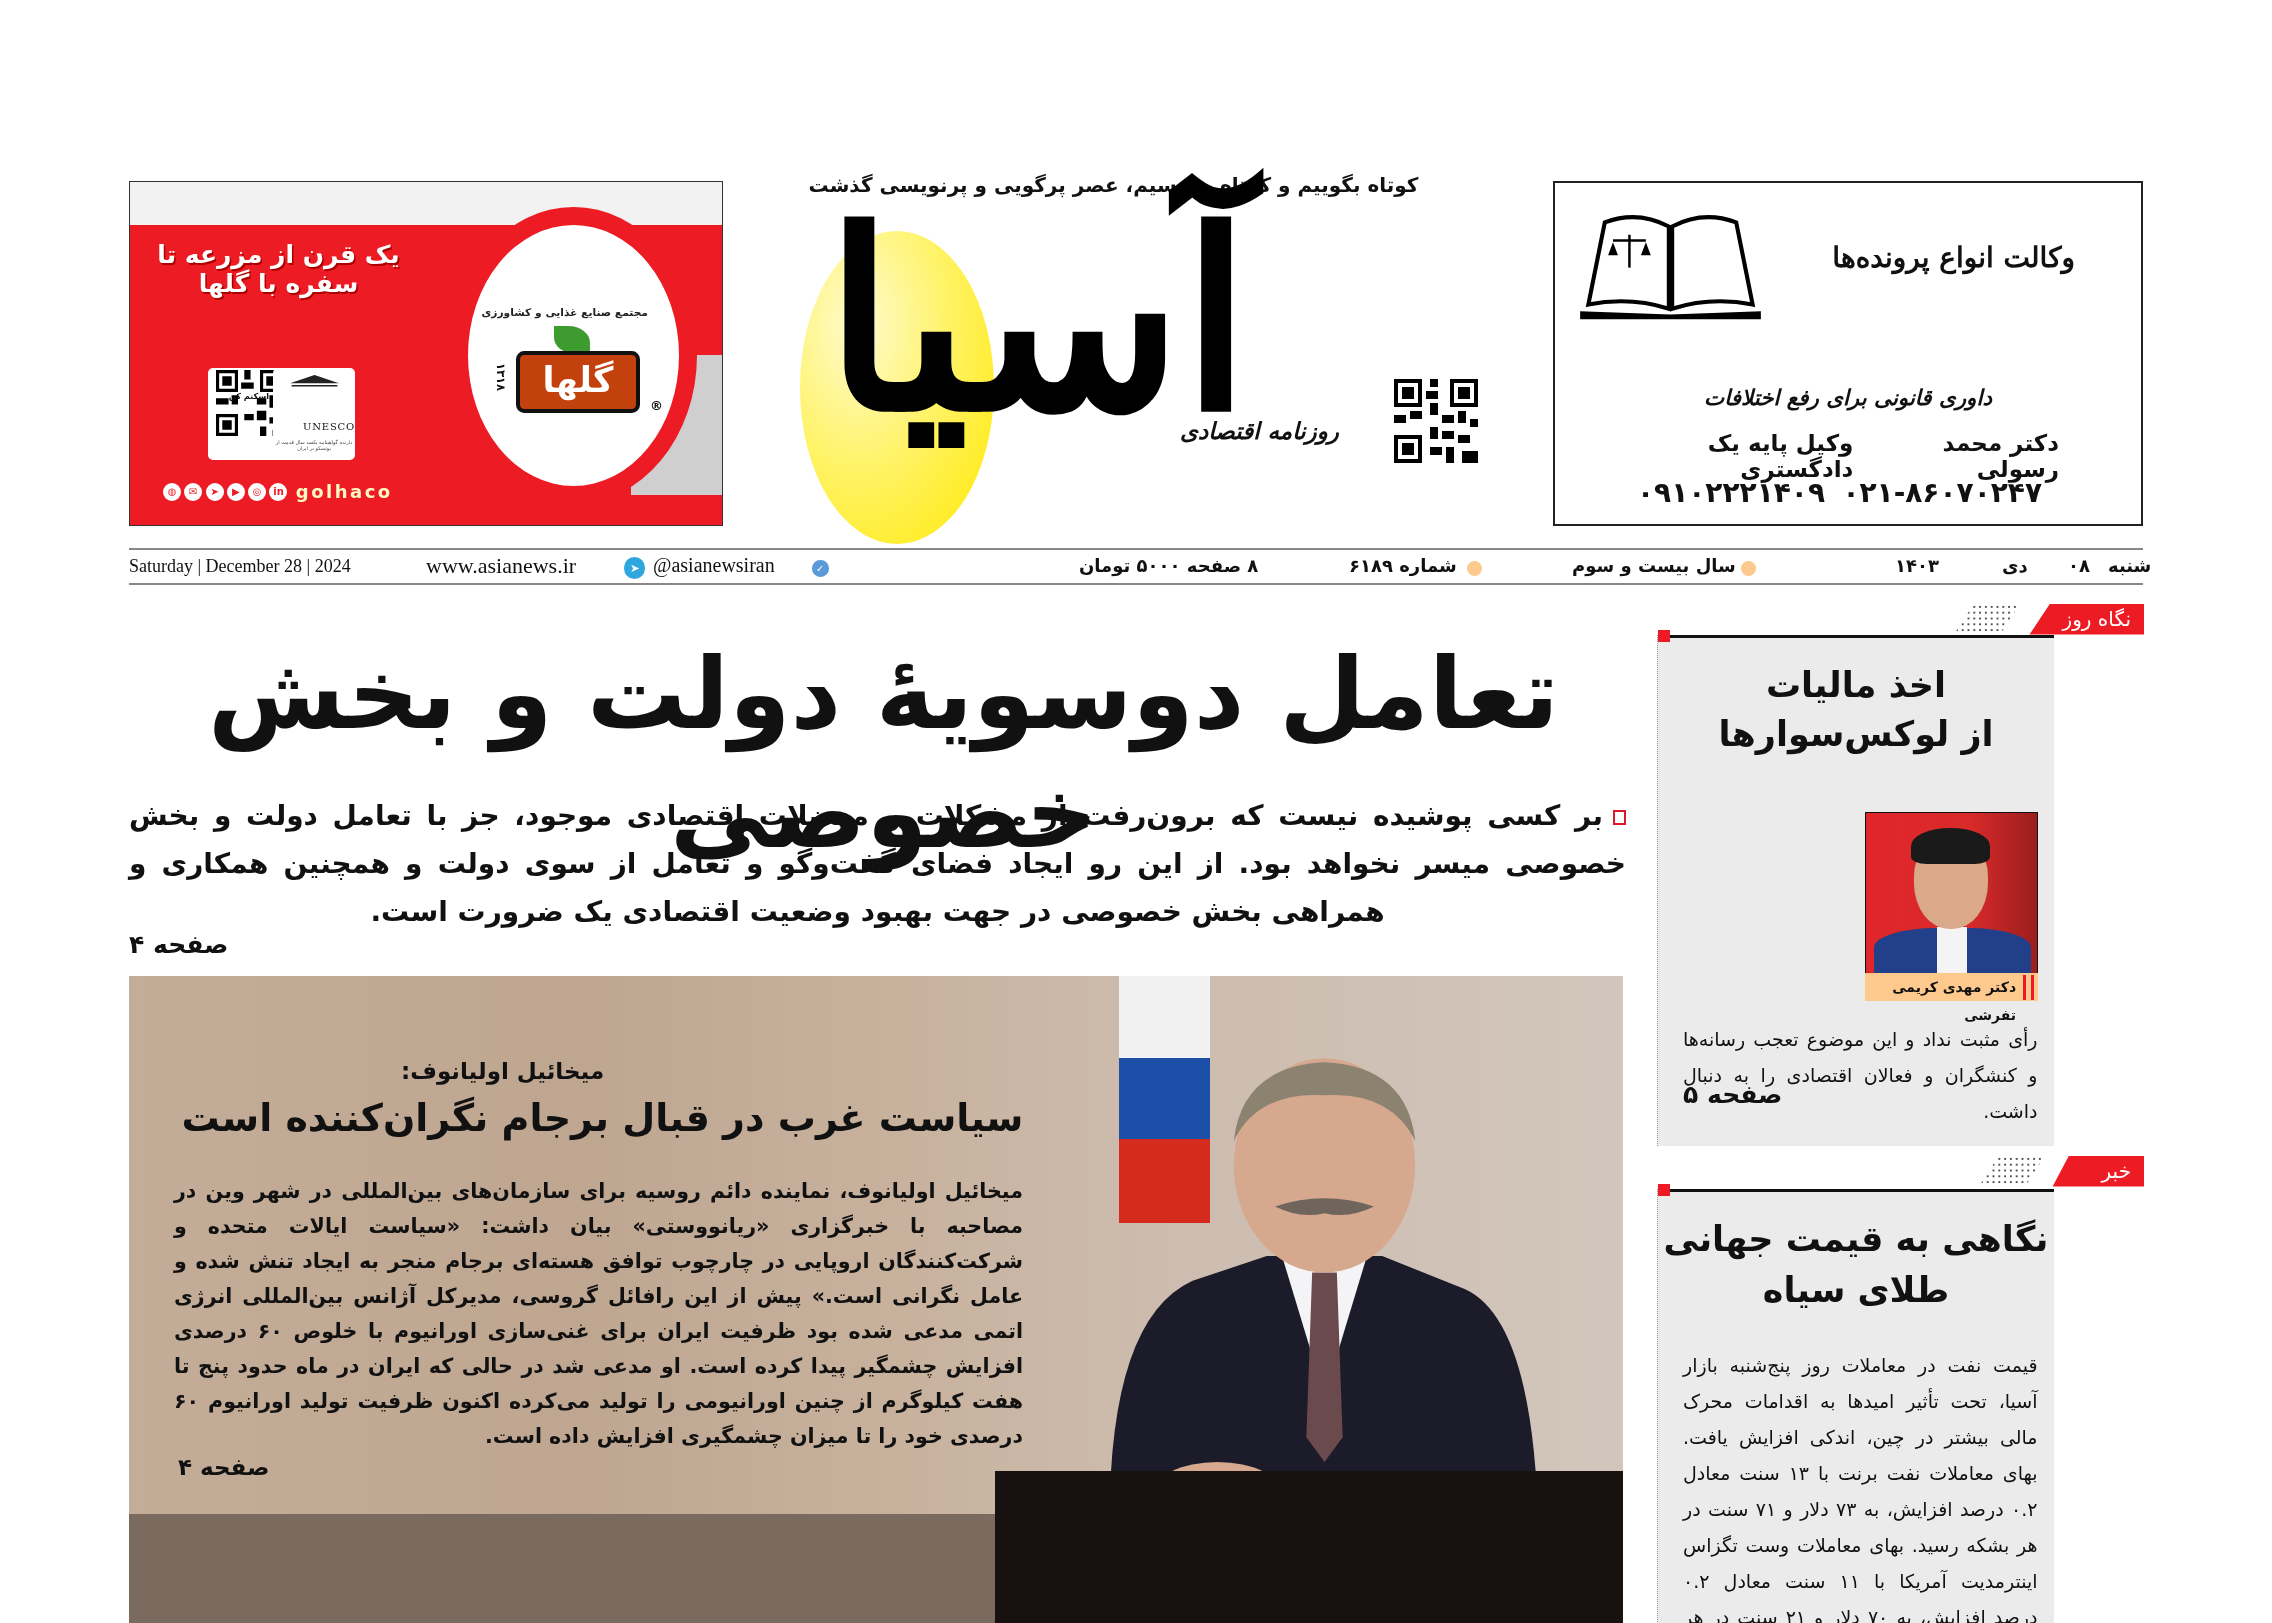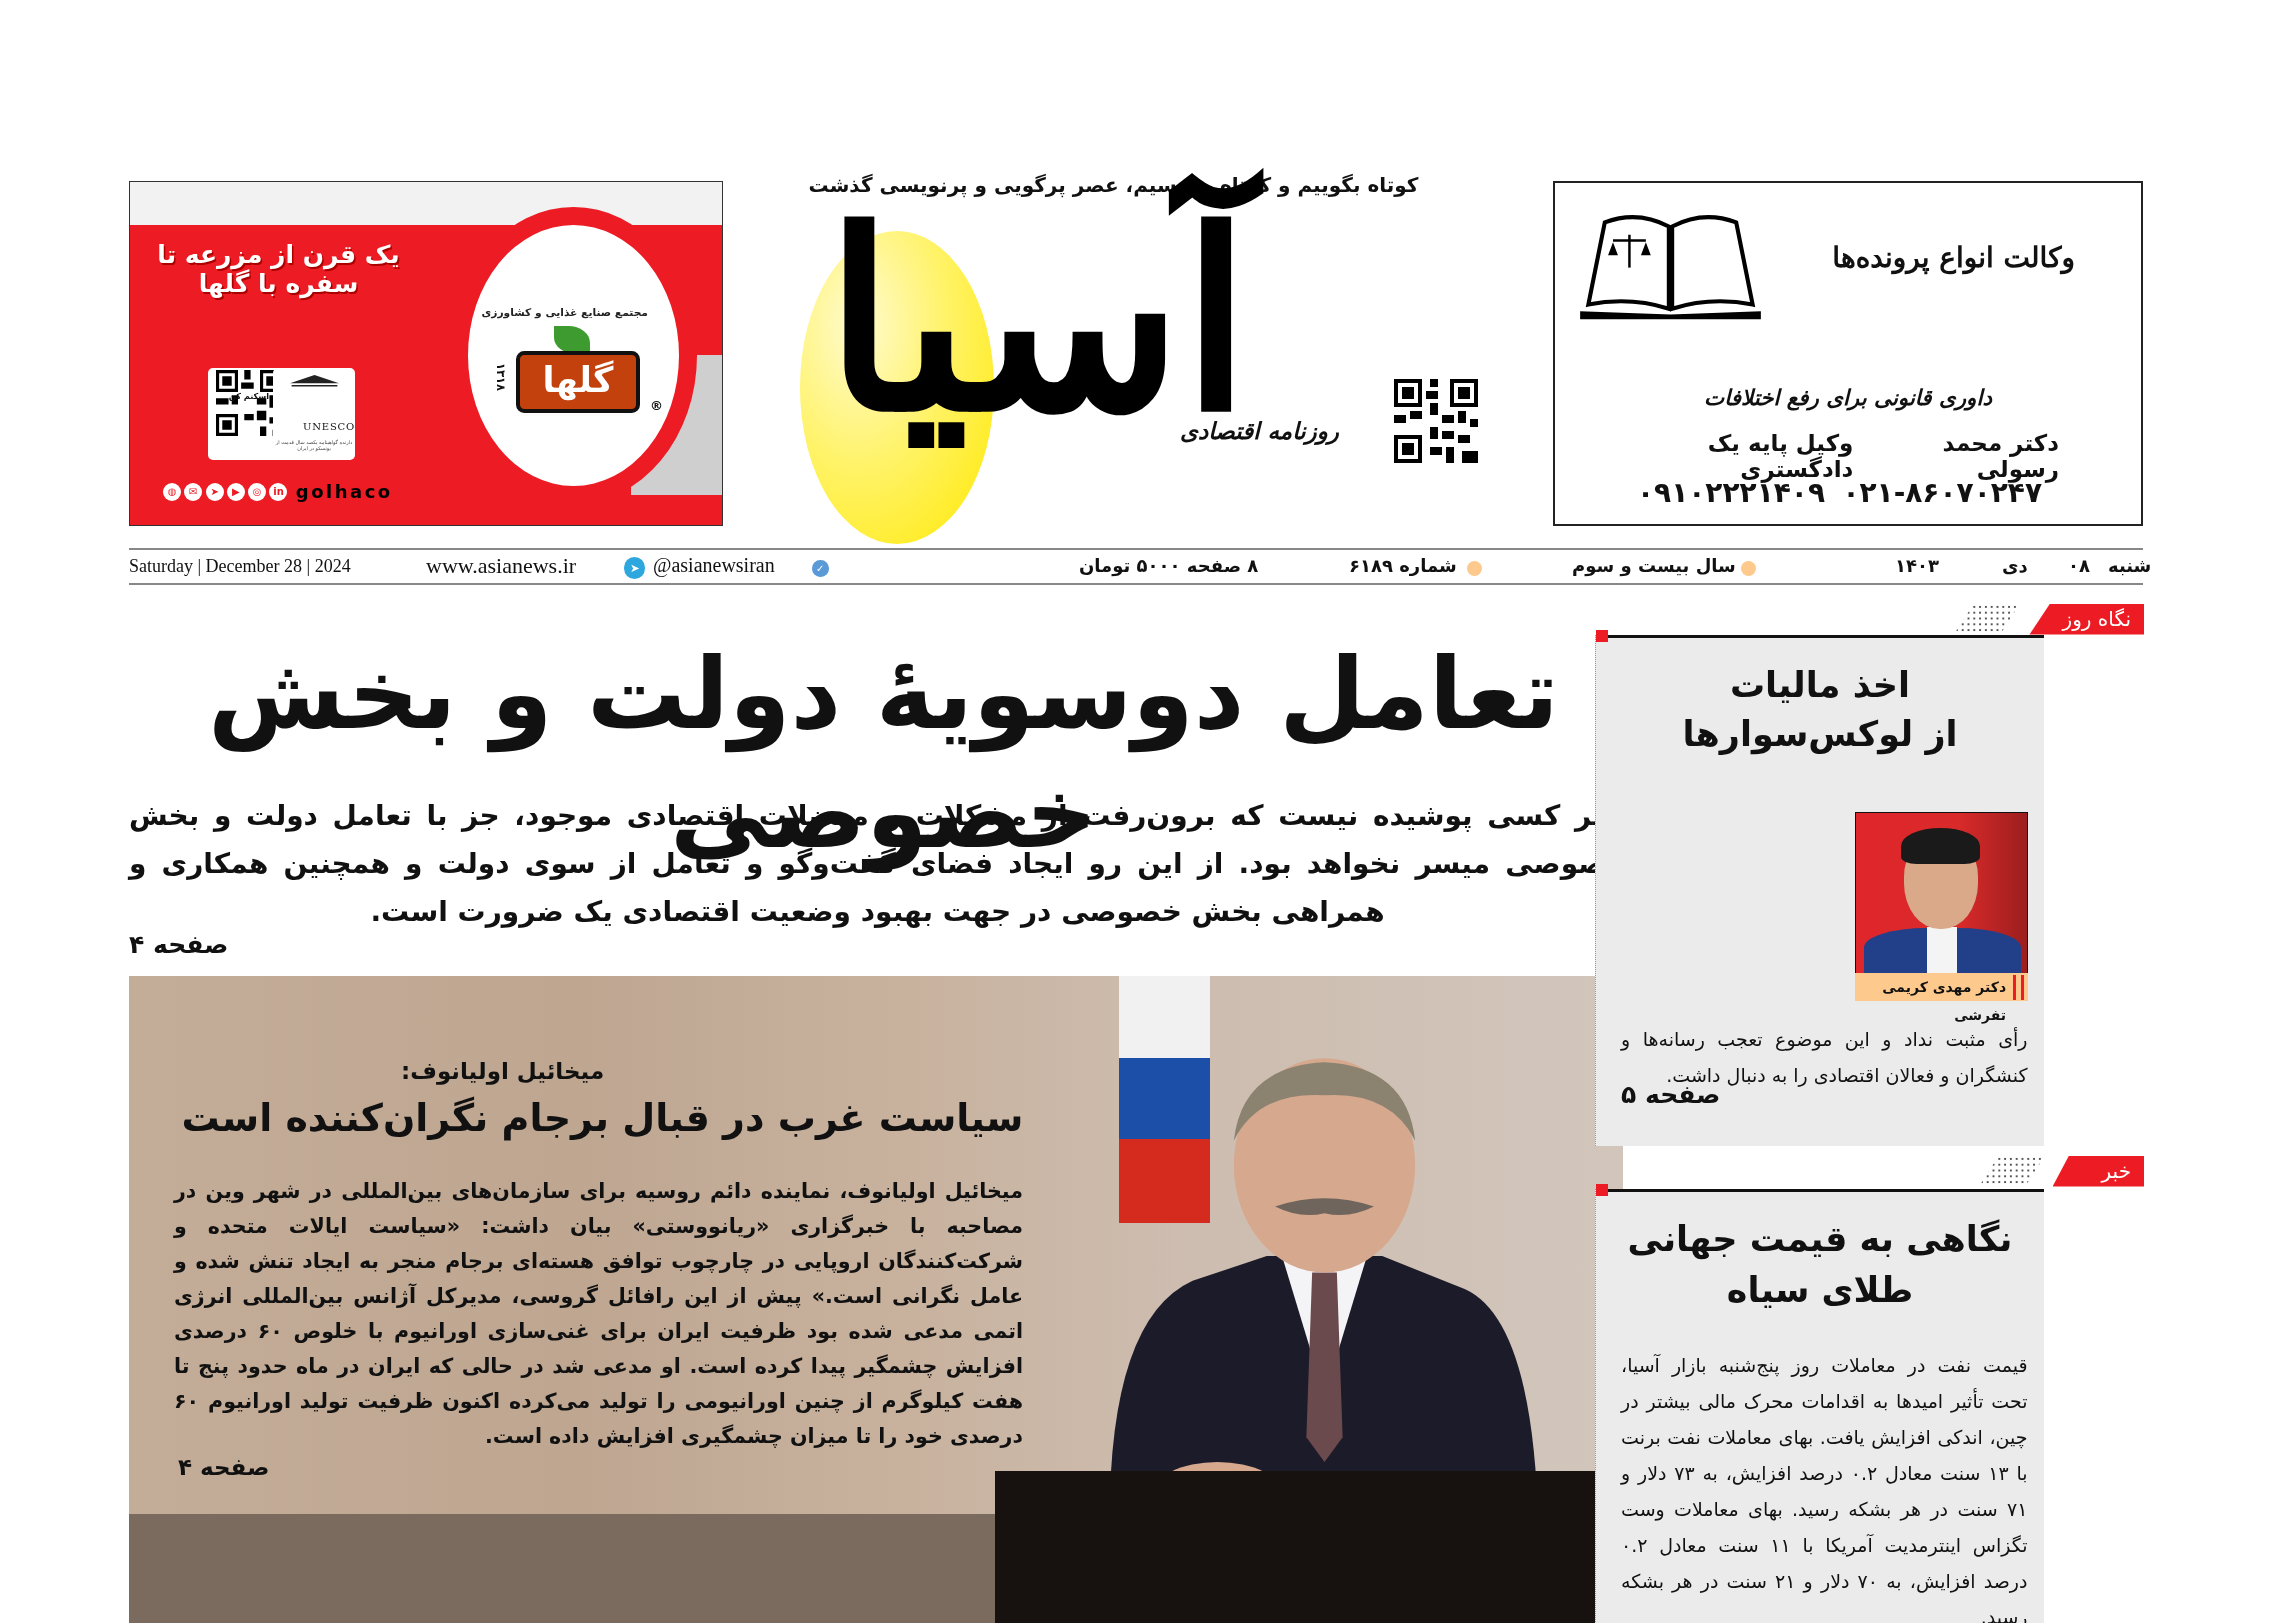--- a/index.html
+++ b/index.html
@@ -37,21 +37,21 @@
   .ad-left .year { position: absolute; right: 214px; top: 181px; font-size: 11.5px; font-weight: bold; writing-mode: vertical-rl; }
   .ad-left .reg { position: absolute; right: 59px; top: 216px; font-size: 13px; font-weight: bold; }
   .ad-left .box { position: absolute; top: 186px; width: 82px; height: 92px; background: #fff; border-radius: 5px; }
   .ad-left .box.qr { left: 78px; }
   .ad-left .box.unesco { left: 143px; left: 143px; }
   .ad-left .box-title { font-size: 8.2px; font-weight: bold; text-align: center; padding-top: 2.5px; }
   .ad-left .unesco-txt { font-family: "DejaVu Serif", serif; font-size: 10px; text-align: right; margin-top: 27px; letter-spacing: 0.8px; }
   .ad-left .unesco-sub { font-size: 5px; text-align: center; margin-top: 6.6px; color: #444; }
   .ad-left .socials { position: absolute; left: 33px; top: 299px; display: flex; gap: 3.3px; align-items: center; direction: ltr; }
   .ad-left .soc { width: 18px; height: 18px; border-radius: 50%; background: #fff; color: #ed1c24; font-size: 10px; font-weight: bold; display: flex; align-items: center; justify-content: center; }
-  .ad-left .handle { color: #000000; font-weight: bold; font-size: 18px; letter-spacing: 2.5px; margin-left: 5px; }
+  .ad-left .handle { color: #fef9c3; font-weight: bold; font-size: 18px; letter-spacing: 2.5px; margin-left: 5px; }
 
   
   .infobar { left: 129px; top: 548px; width: 2014px; height: 37px; border-top: 2.5px solid #888; border-bottom: 2.5px solid #888; }
   .infobar .en { position: absolute; left: 0; top: 5.8px; font-family: "Liberation Serif", serif; font-size: 18px; white-space: nowrap; direction: ltr; }
   .infobar .site { position: absolute; left: 297px; top: 3.3px; font-family: "Liberation Serif", serif; font-size: 22px; }
   .infobar .tg { position: absolute; left: 495px; top: 7.4px; width: 21.4px; height: 21.4px; border-radius: 50%; background: #2ea6de; color: #fff; font-size: 11.5px; display: flex; align-items: center; justify-content: center; }
   .infobar .handle { position: absolute; left: 524px; top: 4.1px; font-family: "Liberation Serif", serif; font-size: 20px; }
   .infobar .verified { position: absolute; left: 683px; top: 10px; width: 16.5px; height: 16.5px; border-radius: 50%; background: #5a9ad6; color: #fff; font-size: 10px; display: flex; align-items: center; justify-content: center; }
   .infobar .fa { position: absolute; top: 5px; font-weight: bold; font-size: 18px; white-space: nowrap; direction: rtl; }
   .infobar .dot { position: absolute; top: 10.7px; width: 15px; height: 15px; border-radius: 50%; background: #fdc98c; }
@@ -72,21 +72,21 @@
   .photo .flag .w { height: 33%; background: #f1f1f1; }
   .photo .flag .b { height: 33%; background: #1b4fa8; }
   .photo .flag .r { height: 34%; background: #d52b1e; }
   .photo .person { position: absolute; left: 948px; top: 74px; width: 495px; height: 511px; }
   .photo .kicker { position: absolute; left: 272px; top: 82px; font-weight: bold; font-size: 23px; direction: rtl; }
   .photo .title { position: absolute; left: 49px; width: 849px; top: 120px; text-align: center; font-weight: bold; font-size: 38px; direction: rtl; }
   .photo .body { position: absolute; left: 45px; width: 849px; top: 198px; direction: rtl; text-align: justify; font-weight: bold; font-size: 20.6px; line-height: 35px; }
   .photo .page { position: absolute; left: 49px; top: 478px; font-weight: bold; font-size: 23px; direction: rtl; }
 
   
-  .box-col { left: 1595px; width: 449px; background: #ebebeb; border-left: 1.6px dotted #999; padding-left: 45px; }
+  .box-col { left: 1657px; width: 397px; background: #ebebeb; border-left: 1.6px dotted #999; padding-left: 45px; }
   .tag { position: absolute; right: 0; height: 31px; padding: 0 13px 0 33px; background: #ed1c24; color: #fff; font-size: 20px; line-height: 31px; direction: rtl;
          clip-path: polygon(18% 0, 100% 0, 100% 100%, 0 100%); }
   .tag-dots { position: absolute; height: 31px; width: 66px;
          background-image: radial-gradient(#555 1px, transparent 1.1px); background-size: 5.8px 5.8px; clip-path: polygon(30% 0, 100% 0, 70% 100%, 0 100%); }
   .rule { position: absolute; left: 0; right: 0; height: 3.3px; background: #111; }
   .rule-sq { position: absolute; left: 0; width: 11.5px; height: 11.5px; background: #ed1c24; }
   .box-title { position: absolute; left: 0; right: 0; text-align: center; font-weight: bold; font-size: 35px; line-height: 51px; direction: rtl; }
   .box-text { position: absolute; direction: rtl; text-align: justify; font-size: 19px; line-height: 36px; }
   .portrait { position: absolute; width: 173px; height: 162px; border: 1.6px solid #111; overflow: hidden;
          background: linear-gradient(90deg, #e0262b 0%, #d92a2a 60%, #9c1e1e 100%); }

